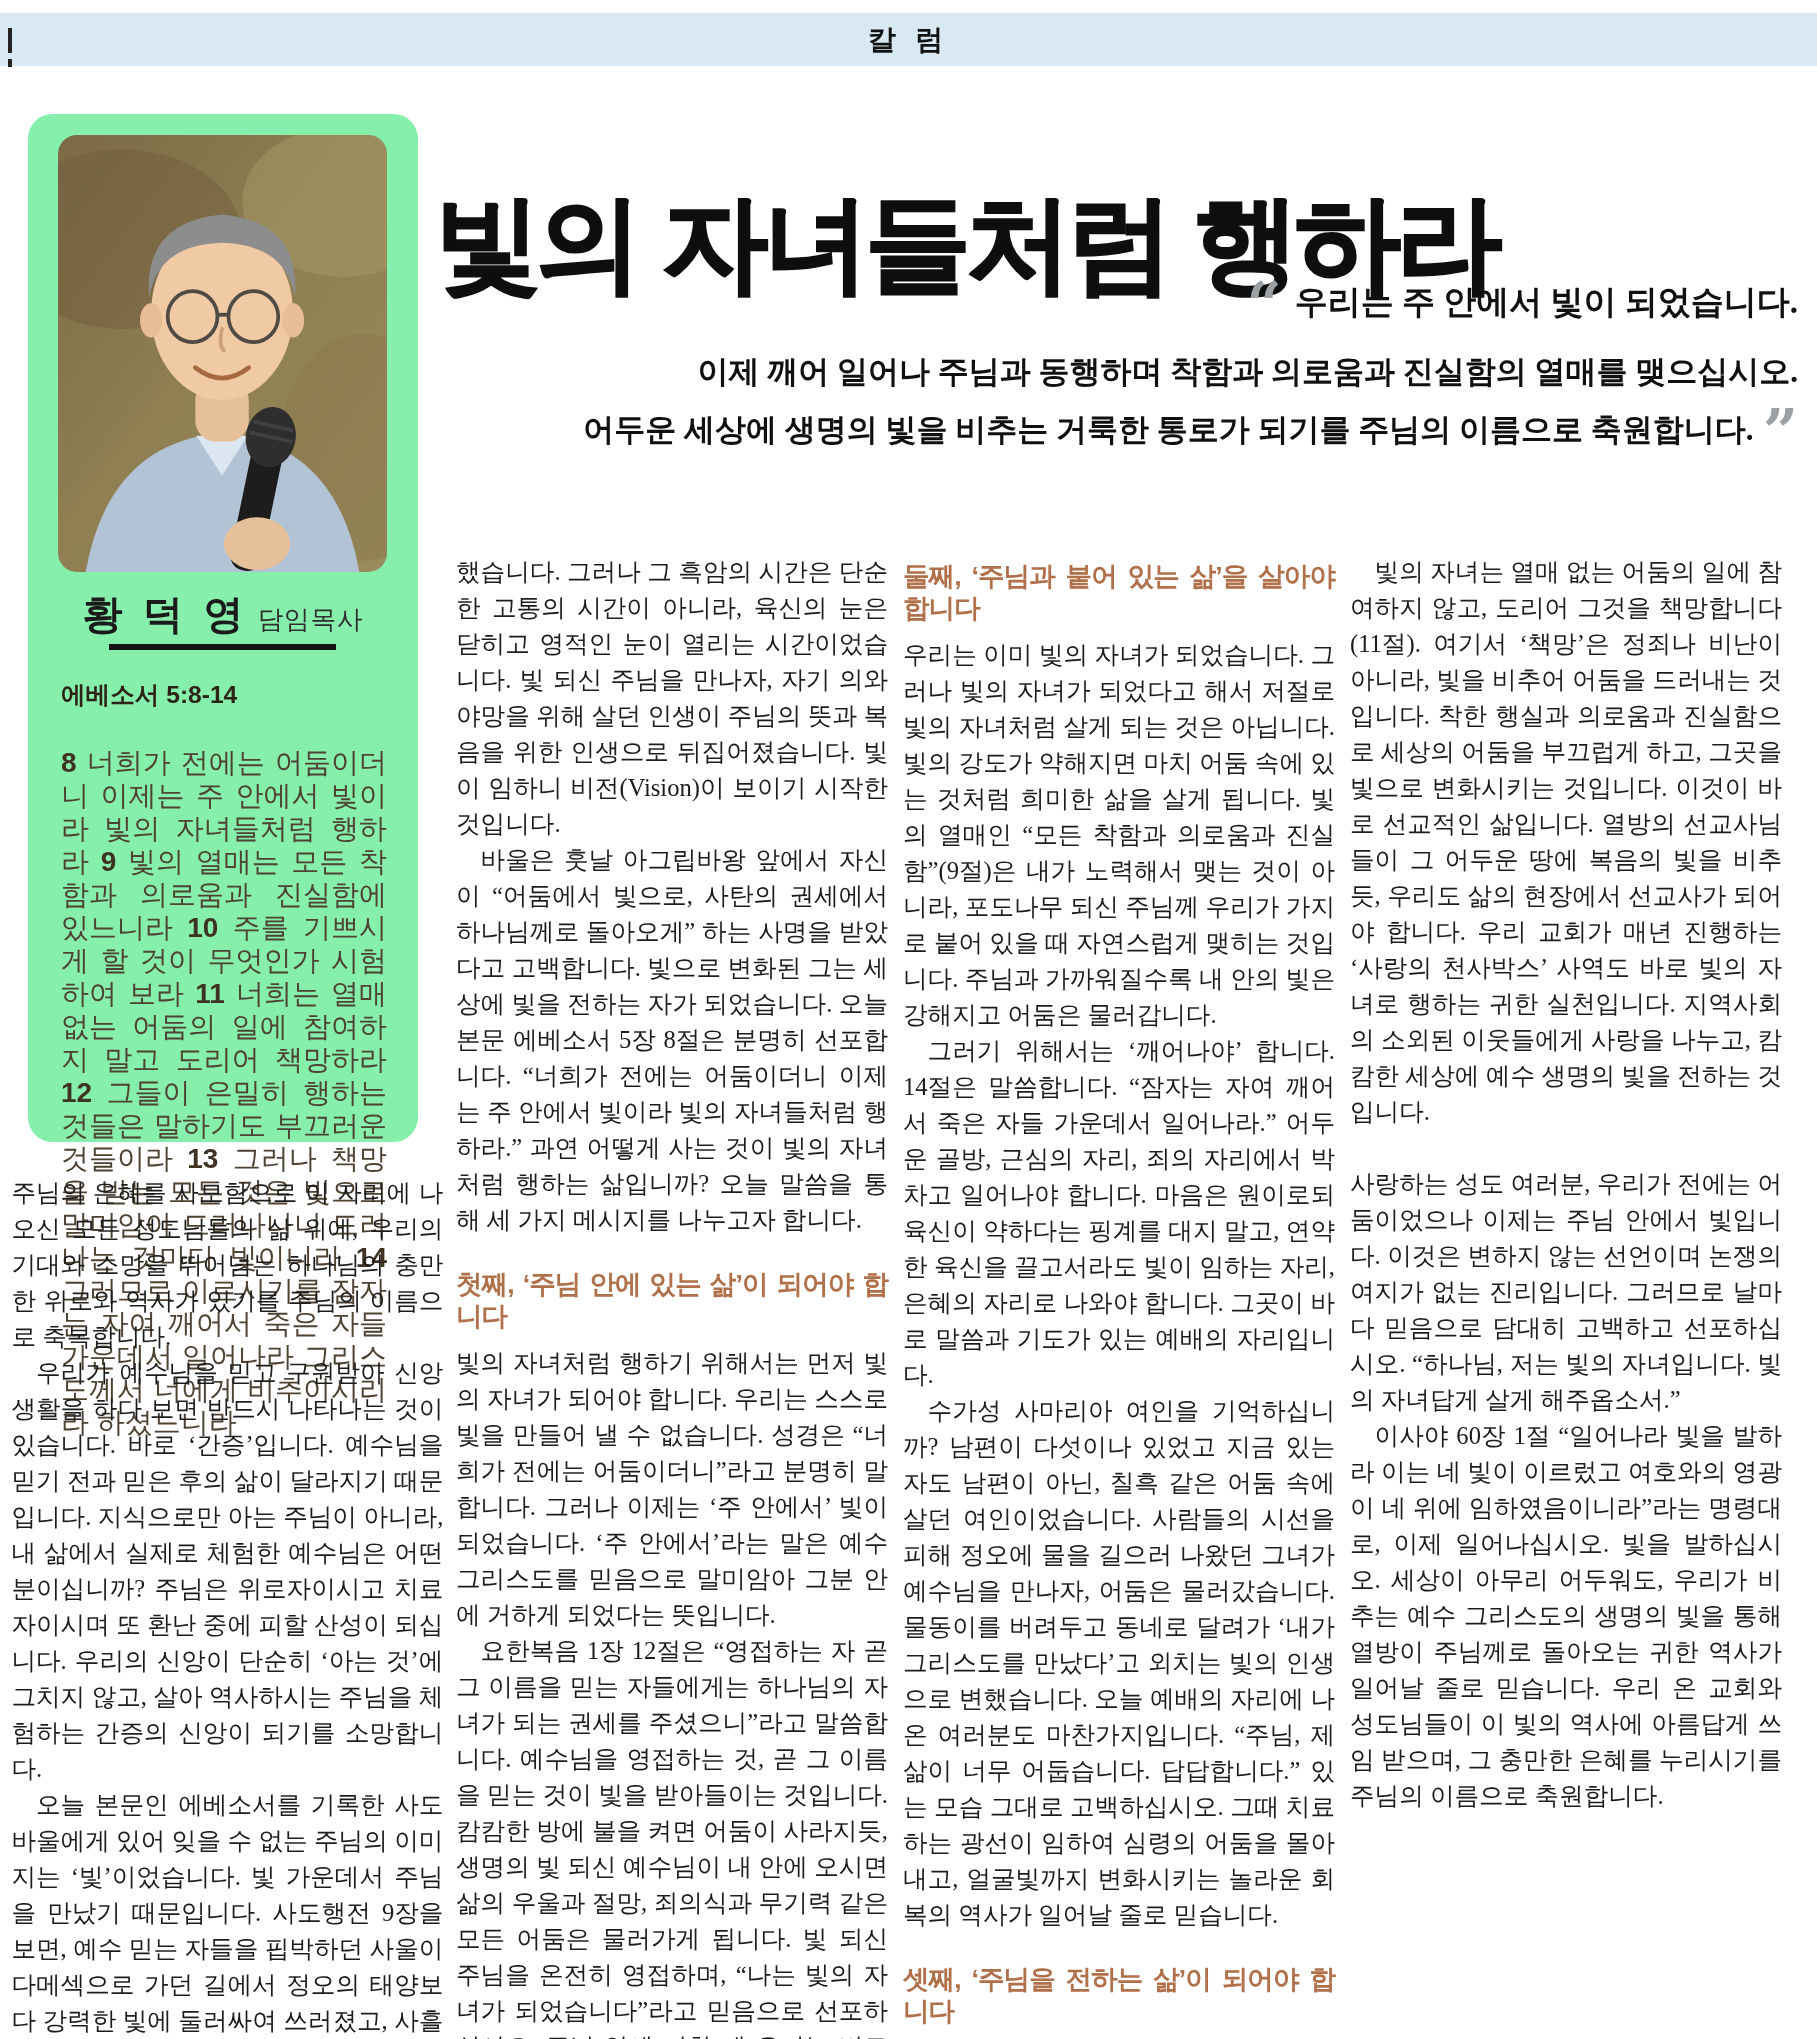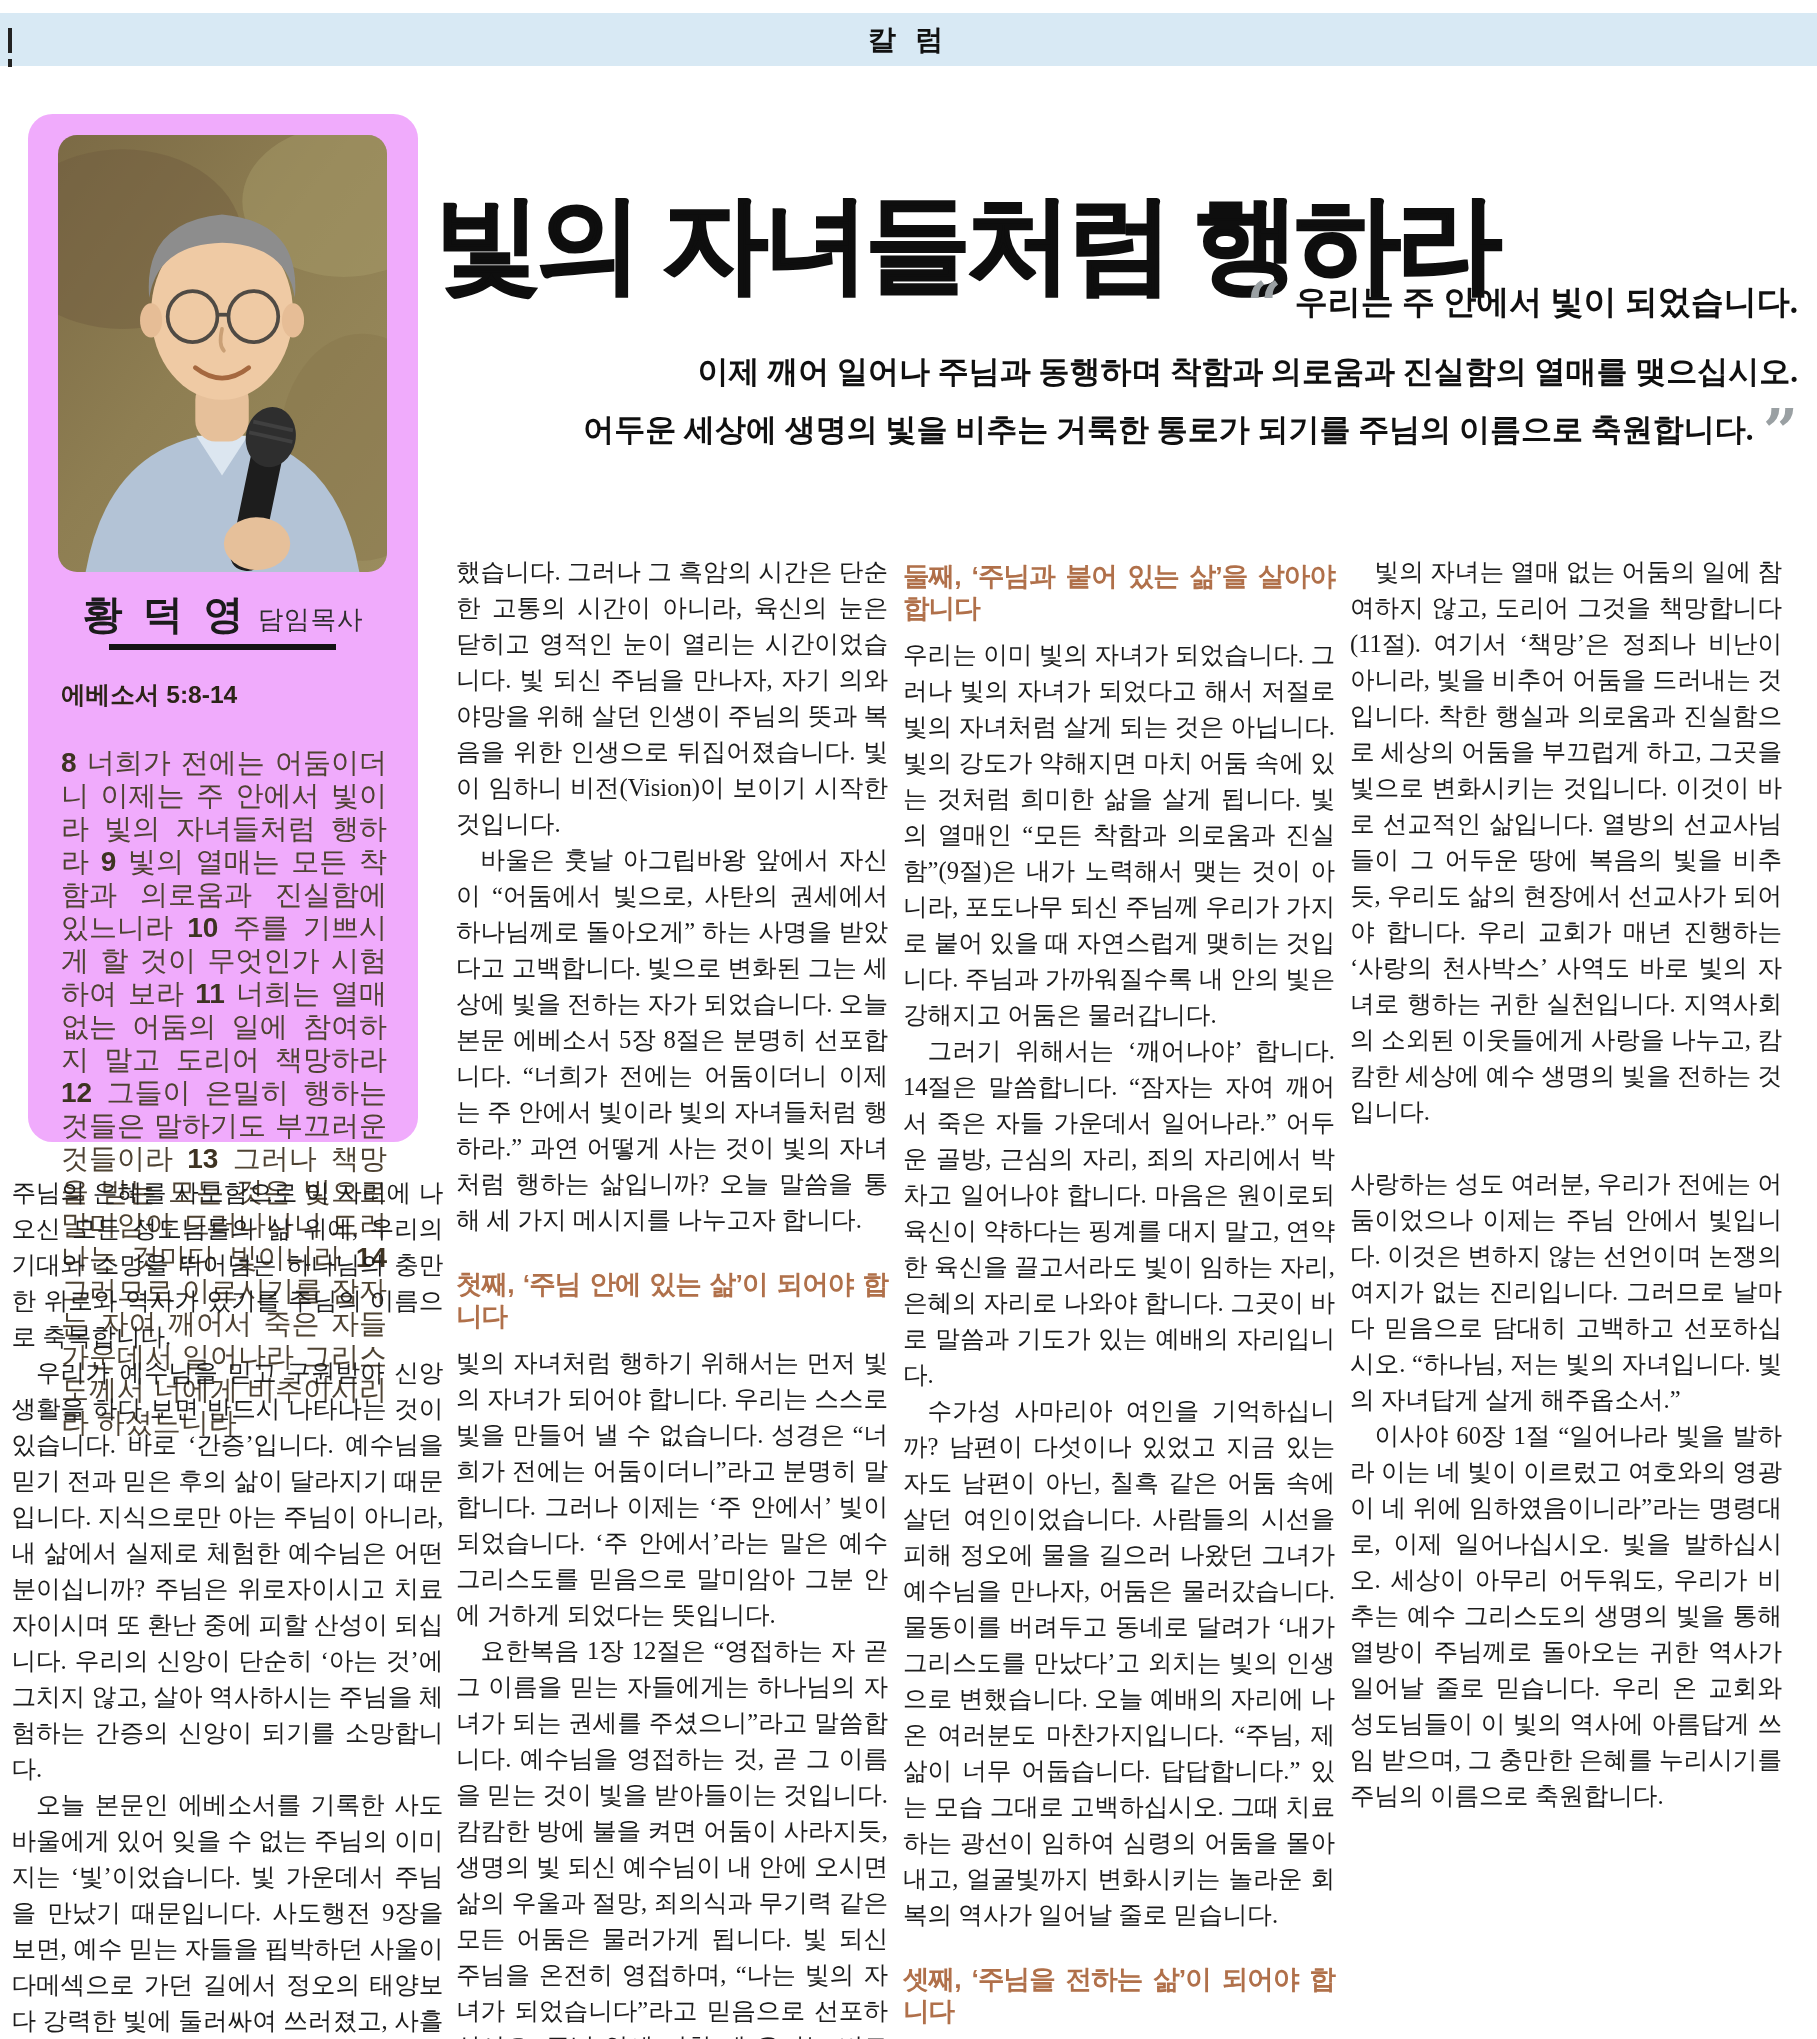--- a/index.html
+++ b/index.html
@@ -39,21 +39,21 @@
   .qmark{
     font-family:"DejaVu Serif", serif;font-weight:700;color:#9aa0a3;
     font-size:61px;line-height:0;vertical-align:-13.2px;
   }
   .qmark.open{margin-right:13.2px;}
   .qmark.close{margin-left:9.5px;}
 
   
   .sidebar{
     position:absolute;left:28px;top:114px;width:390px;height:1028px;
-    background:#f0abfc;border-radius:24.6px;
+    background:#86efac;border-radius:24.6px;
   }
   .photo{
     position:absolute;left:30px;top:21px;width:329px;height:437px;
     border-radius:19px;overflow:hidden;
   }
   .photo svg{display:block;width:100%;height:100%;}
   .author-line{
     position:absolute;left:0;top:473px;width:390px;text-align:center;
     font-family:"Liberation Sans", sans-serif;color:#1b1b1b;
   }

